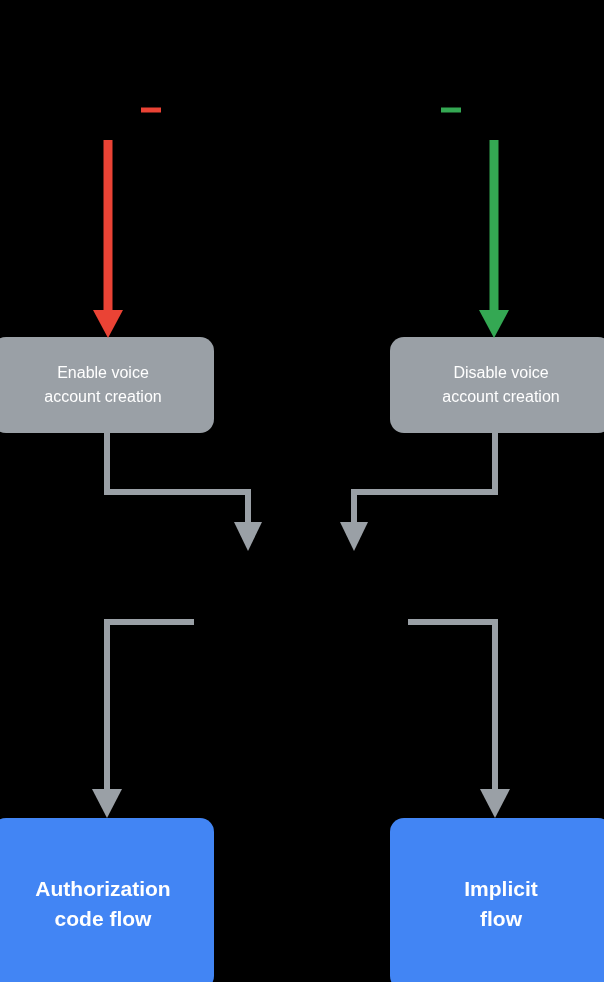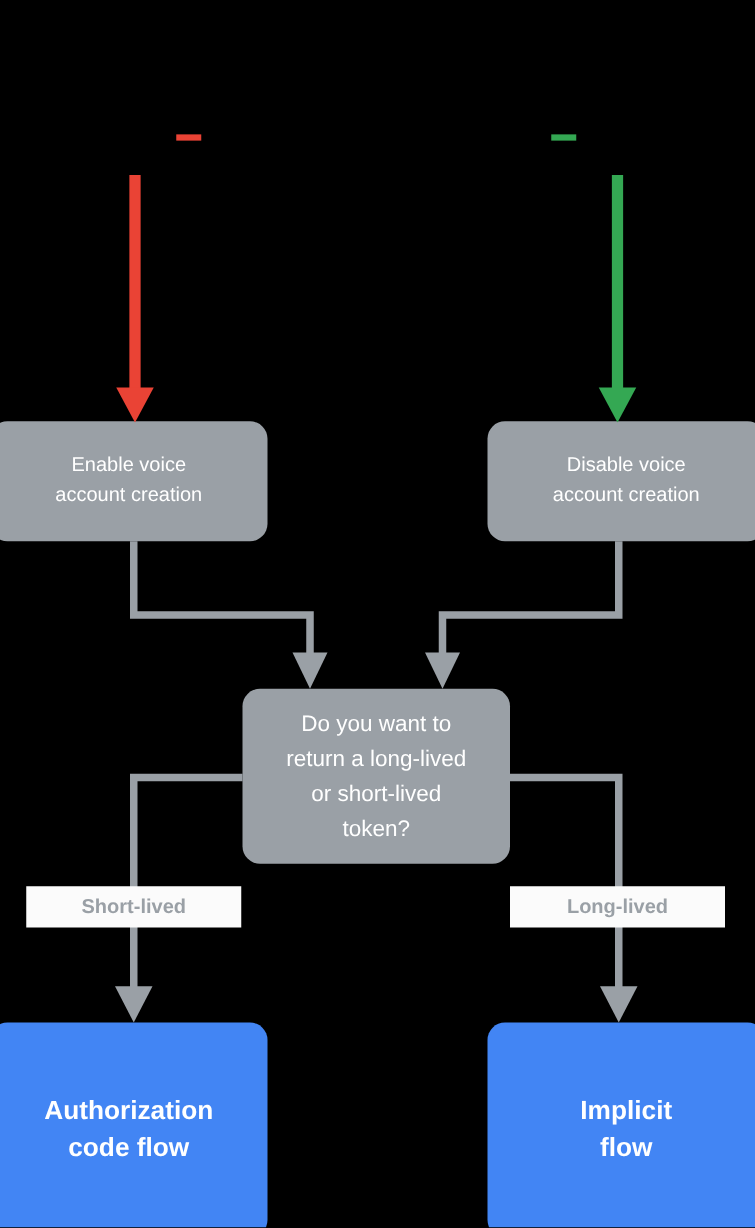--- a/index.html
+++ b/index.html
@@ -199,34 +199,22 @@
   <div class="node node-grey" id="node-enable">
     <span class="node-text">Enable voice
 account creation</span>
   </div>
 
   <div class="node node-grey" id="node-disable">
     <span class="node-text">Disable voice
 account creation</span>
   </div>
 
-  <div class="node node-grey" id="decision-2">
-    <span class="node-text">Do you want to
-return a long-lived
-or short-lived
-token?</span>
-  </div>
-
-  <div class="edge-label" id="label-short-lived">
-    <span>Short-lived</span>
-  </div>
-
-  <div class="edge-label" id="label-long-lived">
-    <span>Long-lived</span>
-  </div>
+
+
 
   <div class="node node-blue" id="node-authorization">
     <span class="node-text">Authorization
 code flow</span>
   </div>
 
   <div class="node node-blue" id="node-implicit">
     <span class="node-text">Implicit
 flow</span>
   </div>

